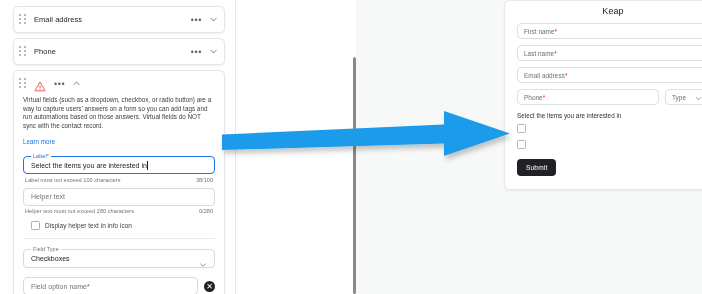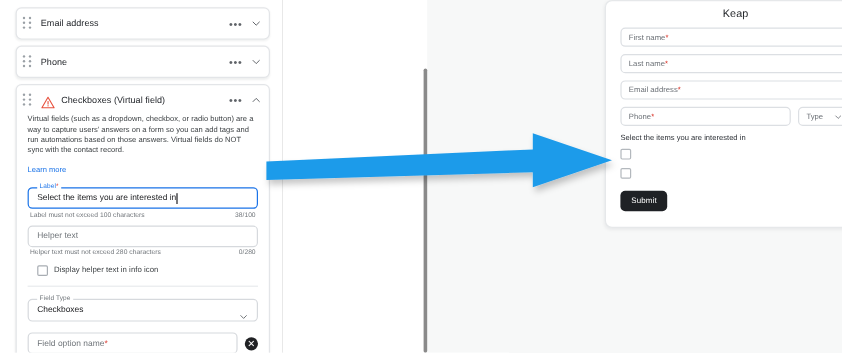--- a/index.html
+++ b/index.html
@@ -415,21 +415,20 @@
             <i></i>
             <i></i>
         </span>
         <span class="warn-icon">
           <svg viewBox="0 0 14 13" width="12" height="11">
             <path d="M7 1.2 L13 11.6 L1 11.6 Z" fill="none" stroke="#e8523f" stroke-width="1.1" stroke-linejoin="round"></path>
             <rect x="6.5" y="5" width="1.1" height="3.4" fill="#e8523f"></rect>
             <rect x="6.5" y="9.1" width="1.1" height="1.1" fill="#e8523f"></rect>
           </svg>
         </span>
-        <span class="card-title">Checkboxes (Virtual field)</span>
         <span class="dots-btn">•••</span>
         <span class="chevron">
           <svg viewBox="0 0 12 12" width="9" height="9">
               <path d="M2.5 7.5 L6 4 L9.5 7.5" fill="none" stroke="#5f6368" stroke-width="1.1" stroke-linecap="round"></path>
             </svg>
         </span>
       </div>
 
       <div class="card-body">
         <p class="desc-text">Virtual fields (such as a dropdown, checkbox, or radio button) are a way to capture users’ answers on a form so you can add tags and run automations based on those answers. Virtual fields do NOT sync with the contact record.</p>

